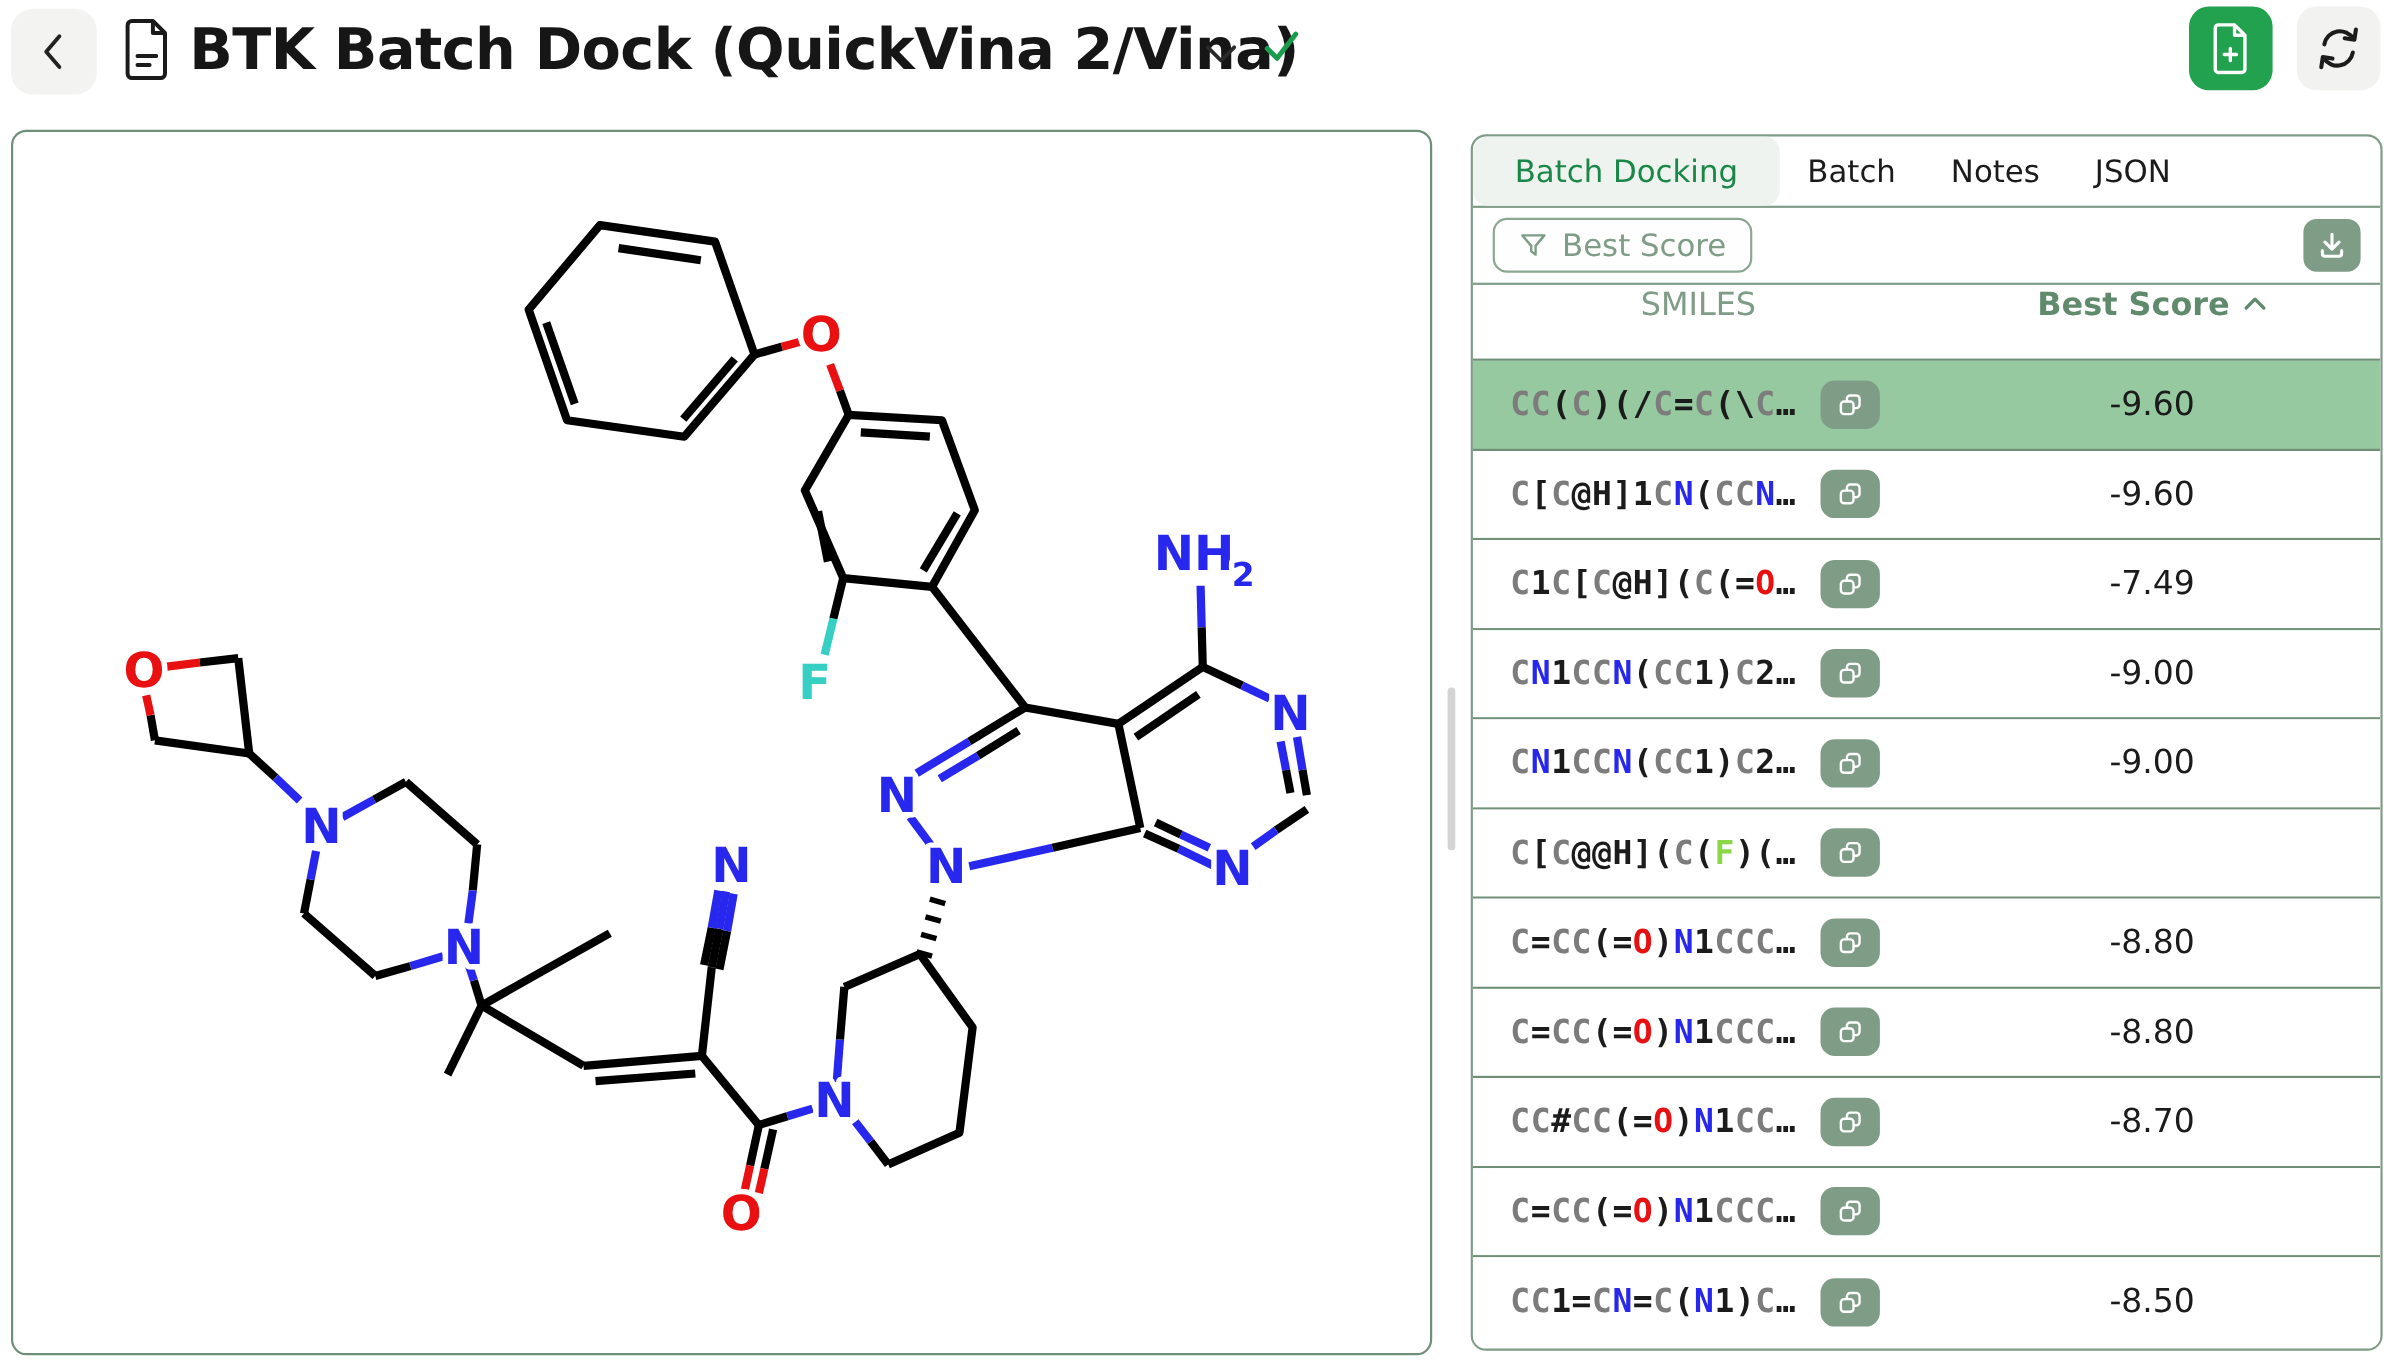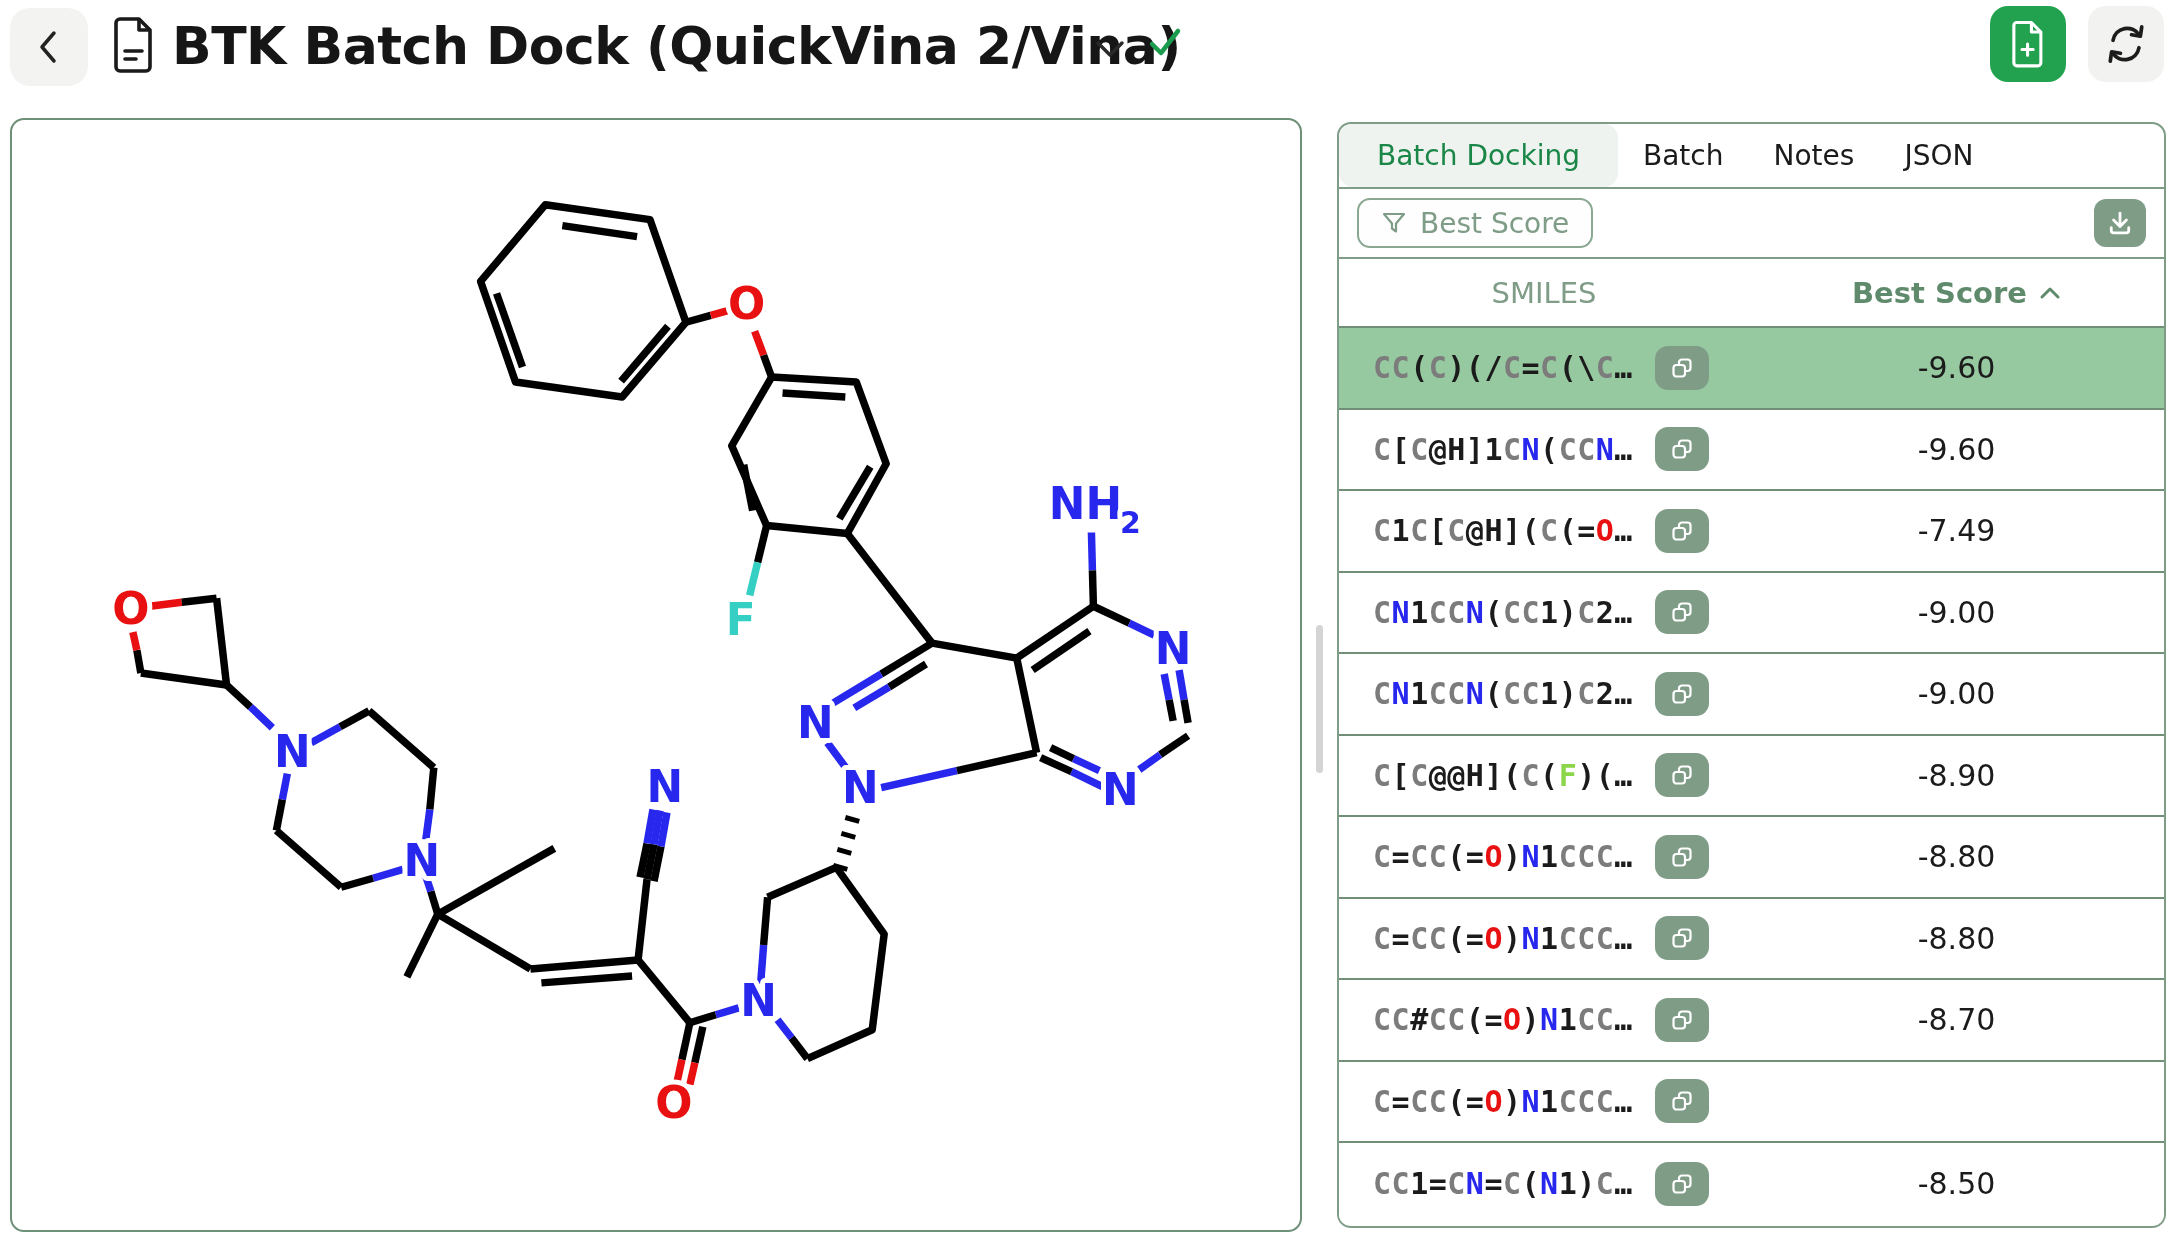--- a/index.html
+++ b/index.html
@@ -42,21 +42,21 @@
   .tab{display:flex;align-items:center;padding:0 25px;font-size:28px;color:#1b1b1b;background:transparent;
        border:none;cursor:pointer;font-family:inherit;}
   .tab.active{background:#eff3ef;border-radius:14px;color:#1a8748;font-weight:500;padding:0 38px;}
   .toolbar{height:70px;box-sizing:border-box;border-bottom:2px solid #7f9c87;display:flex;align-items:center;
            justify-content:space-between;padding:0 18px;flex:none;}
   .chip{display:flex;align-items:center;gap:13px;height:50px;box-sizing:border-box;padding:0 22px;
         border:2px solid #8aa791;border-radius:13px;background:#fdfefd;color:#7f9c87;font-size:28px;
         font-family:inherit;cursor:pointer;}
   .dl-btn{width:52px;height:48px;border-radius:12px;background:#7f9c87;border:none;display:flex;
           align-items:center;justify-content:center;cursor:pointer;}
-  .thead{height:69px;box-sizing:border-box;display:flex;align-items:center;border-bottom:2px solid #6f9077;flex:none;}
+  .thead{height:69px;box-sizing:border-box;display:flex;align-items:flex-start;border-bottom:2px solid #6f9077;flex:none;}
   .th-smiles{flex:0 0 410px;text-align:center;font-size:29px;color:#7f9c87;}
   .th-score{flex:1;display:flex;align-items:center;justify-content:center;gap:12px;font-size:29px;
             color:#5f8a6b;font-weight:700;cursor:pointer;}
   .rows{flex:1;display:flex;flex-direction:column;overflow:hidden;}
   .trow{height:81.5px;box-sizing:border-box;display:flex;align-items:center;border-bottom:2px solid #6f9077;
         flex:none;cursor:pointer;background:#fff;}
   .trow:last-child{border-bottom:none;}
   .trow.selected{background:#97c9a1;}
   .cell-smiles{flex:0 0 410px;box-sizing:border-box;display:flex;align-items:center;padding-left:34px;gap:22px;}
   .smiles{font-family:"DejaVu Sans Mono","Liberation Mono",monospace;font-size:30px;font-weight:700;
@@ -336,21 +336,20 @@
         <div class="trow">
           <div class="cell-smiles">
             <span class="smiles"><span style="color: rgb(124, 124, 124);">C</span><span style="color: rgb(27, 27, 27);">[</span><span style="color: rgb(124, 124, 124);">C</span><span style="color: rgb(27, 27, 27);">@</span><span style="color: rgb(27, 27, 27);">@</span><span style="color: rgb(27, 27, 27);">H</span><span style="color: rgb(27, 27, 27);">]</span><span style="color: rgb(27, 27, 27);">(</span><span style="color: rgb(124, 124, 124);">C</span><span style="color: rgb(27, 27, 27);">(</span><span style="color: rgb(140, 214, 74);">F</span><span style="color: rgb(27, 27, 27);">)</span><span style="color: rgb(27, 27, 27);">(</span><span style="color: rgb(27, 27, 27);">…</span></span>
             <button class="copy-btn">
     <svg width="26" height="26" viewBox="0 0 26 26">
       <rect x="10" y="4.5" width="11.5" height="11.5" rx="3" fill="none" stroke="#fff" stroke-width="2.2"></rect>
       <rect x="4.5" y="10" width="11.5" height="11.5" rx="3" fill="#7f9c87" stroke="#fff" stroke-width="2.2"></rect>
     </svg>
   </button>
           </div>
-          <div class="cell-score">-8.90</div>
         </div>
         <div class="trow">
           <div class="cell-smiles">
             <span class="smiles"><span style="color: rgb(124, 124, 124);">C</span><span style="color: rgb(27, 27, 27);">=</span><span style="color: rgb(124, 124, 124);">C</span><span style="color: rgb(124, 124, 124);">C</span><span style="color: rgb(27, 27, 27);">(</span><span style="color: rgb(27, 27, 27);">=</span><span style="color: rgb(232, 16, 16);">O</span><span style="color: rgb(27, 27, 27);">)</span><span style="color: rgb(39, 39, 238);">N</span><span style="color: rgb(27, 27, 27);">1</span><span style="color: rgb(124, 124, 124);">C</span><span style="color: rgb(124, 124, 124);">C</span><span style="color: rgb(124, 124, 124);">C</span><span style="color: rgb(27, 27, 27);">…</span></span>
             <button class="copy-btn">
     <svg width="26" height="26" viewBox="0 0 26 26">
       <rect x="10" y="4.5" width="11.5" height="11.5" rx="3" fill="none" stroke="#fff" stroke-width="2.2"></rect>
       <rect x="4.5" y="10" width="11.5" height="11.5" rx="3" fill="#7f9c87" stroke="#fff" stroke-width="2.2"></rect>
     </svg>
   </button>

